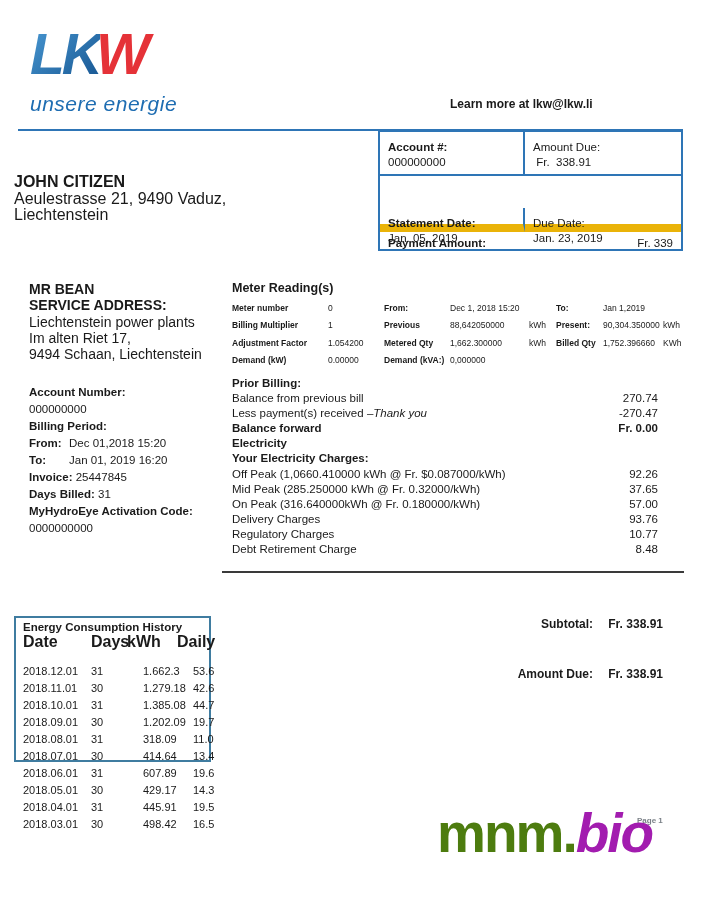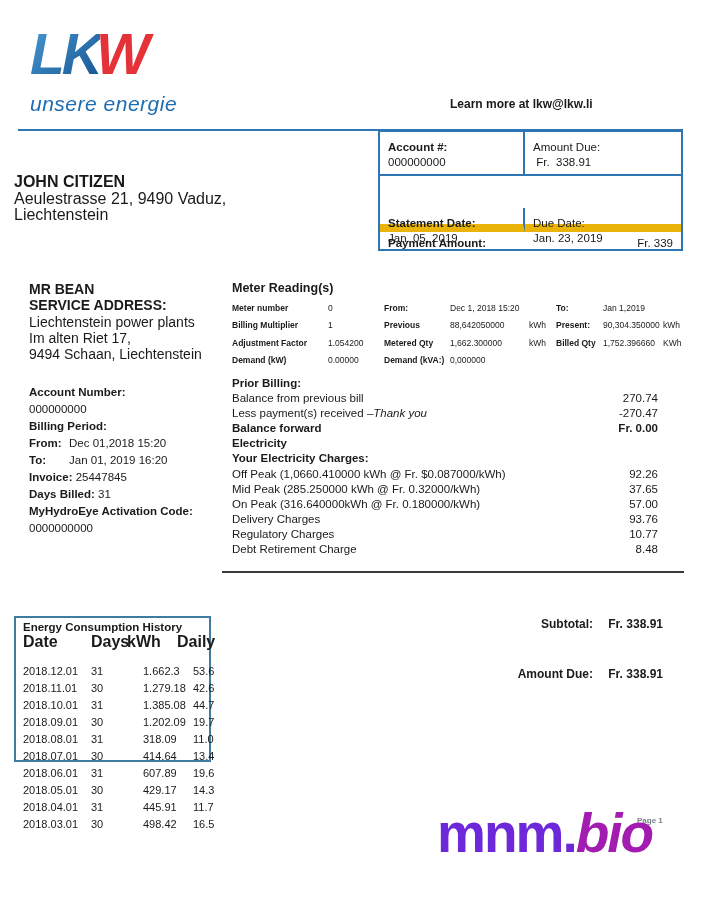--- a/index.html
+++ b/index.html
@@ -71,21 +71,21 @@
   .energy-row .num { text-align:right; padding-right:2px;margin-left:16px; }
 
   
   .tot-label { position:absolute; right:108px; font-size:12px; font-weight:700; text-align:right; }
   .tot-value { position:absolute; right:38px; font-size:12px; font-weight:700; text-align:right; }
   .t1 { top:617px; } .t2 { top:667px; }
 
   
   .page-num { position:absolute; left:637px; top:816px; font-size:8px; font-weight:700; color:#7a8087; }
   .watermark { position:absolute; left:437px; top:806px; font-size:55px; font-weight:800; letter-spacing:-2px; line-height:1; }
-  .wm-teal { color:#6d28d9; }
+  .wm-teal { color:#4d7c0f; }
   .wm-dark { color:#a21caf; font-style:italic; }
 </style>
 </head>
 <body>
 
 <div class="page">
 
   <div class="logo">
     <div class="logo-text"><span class="logo-lk">LK</span><span class="logo-w">W</span></div>
     <div class="tagline">unsere energie</div>
@@ -298,21 +298,21 @@
         <div class="energy-row">
         <span>2018.05.01</span>
         <span>30</span>
         <span class="num">429.17</span>
         <span class="num">14.3</span>
       </div>
         <div class="energy-row">
         <span>2018.04.01</span>
         <span>31</span>
         <span class="num">445.91</span>
-        <span class="num">11.7</span>
+        <span class="num">19.5</span>
       </div>
         <div class="energy-row">
         <span>2018.03.01</span>
         <span>30</span>
         <span class="num">498.42</span>
         <span class="num">16.5</span>
       </div>
       </div>
   </div>
 

